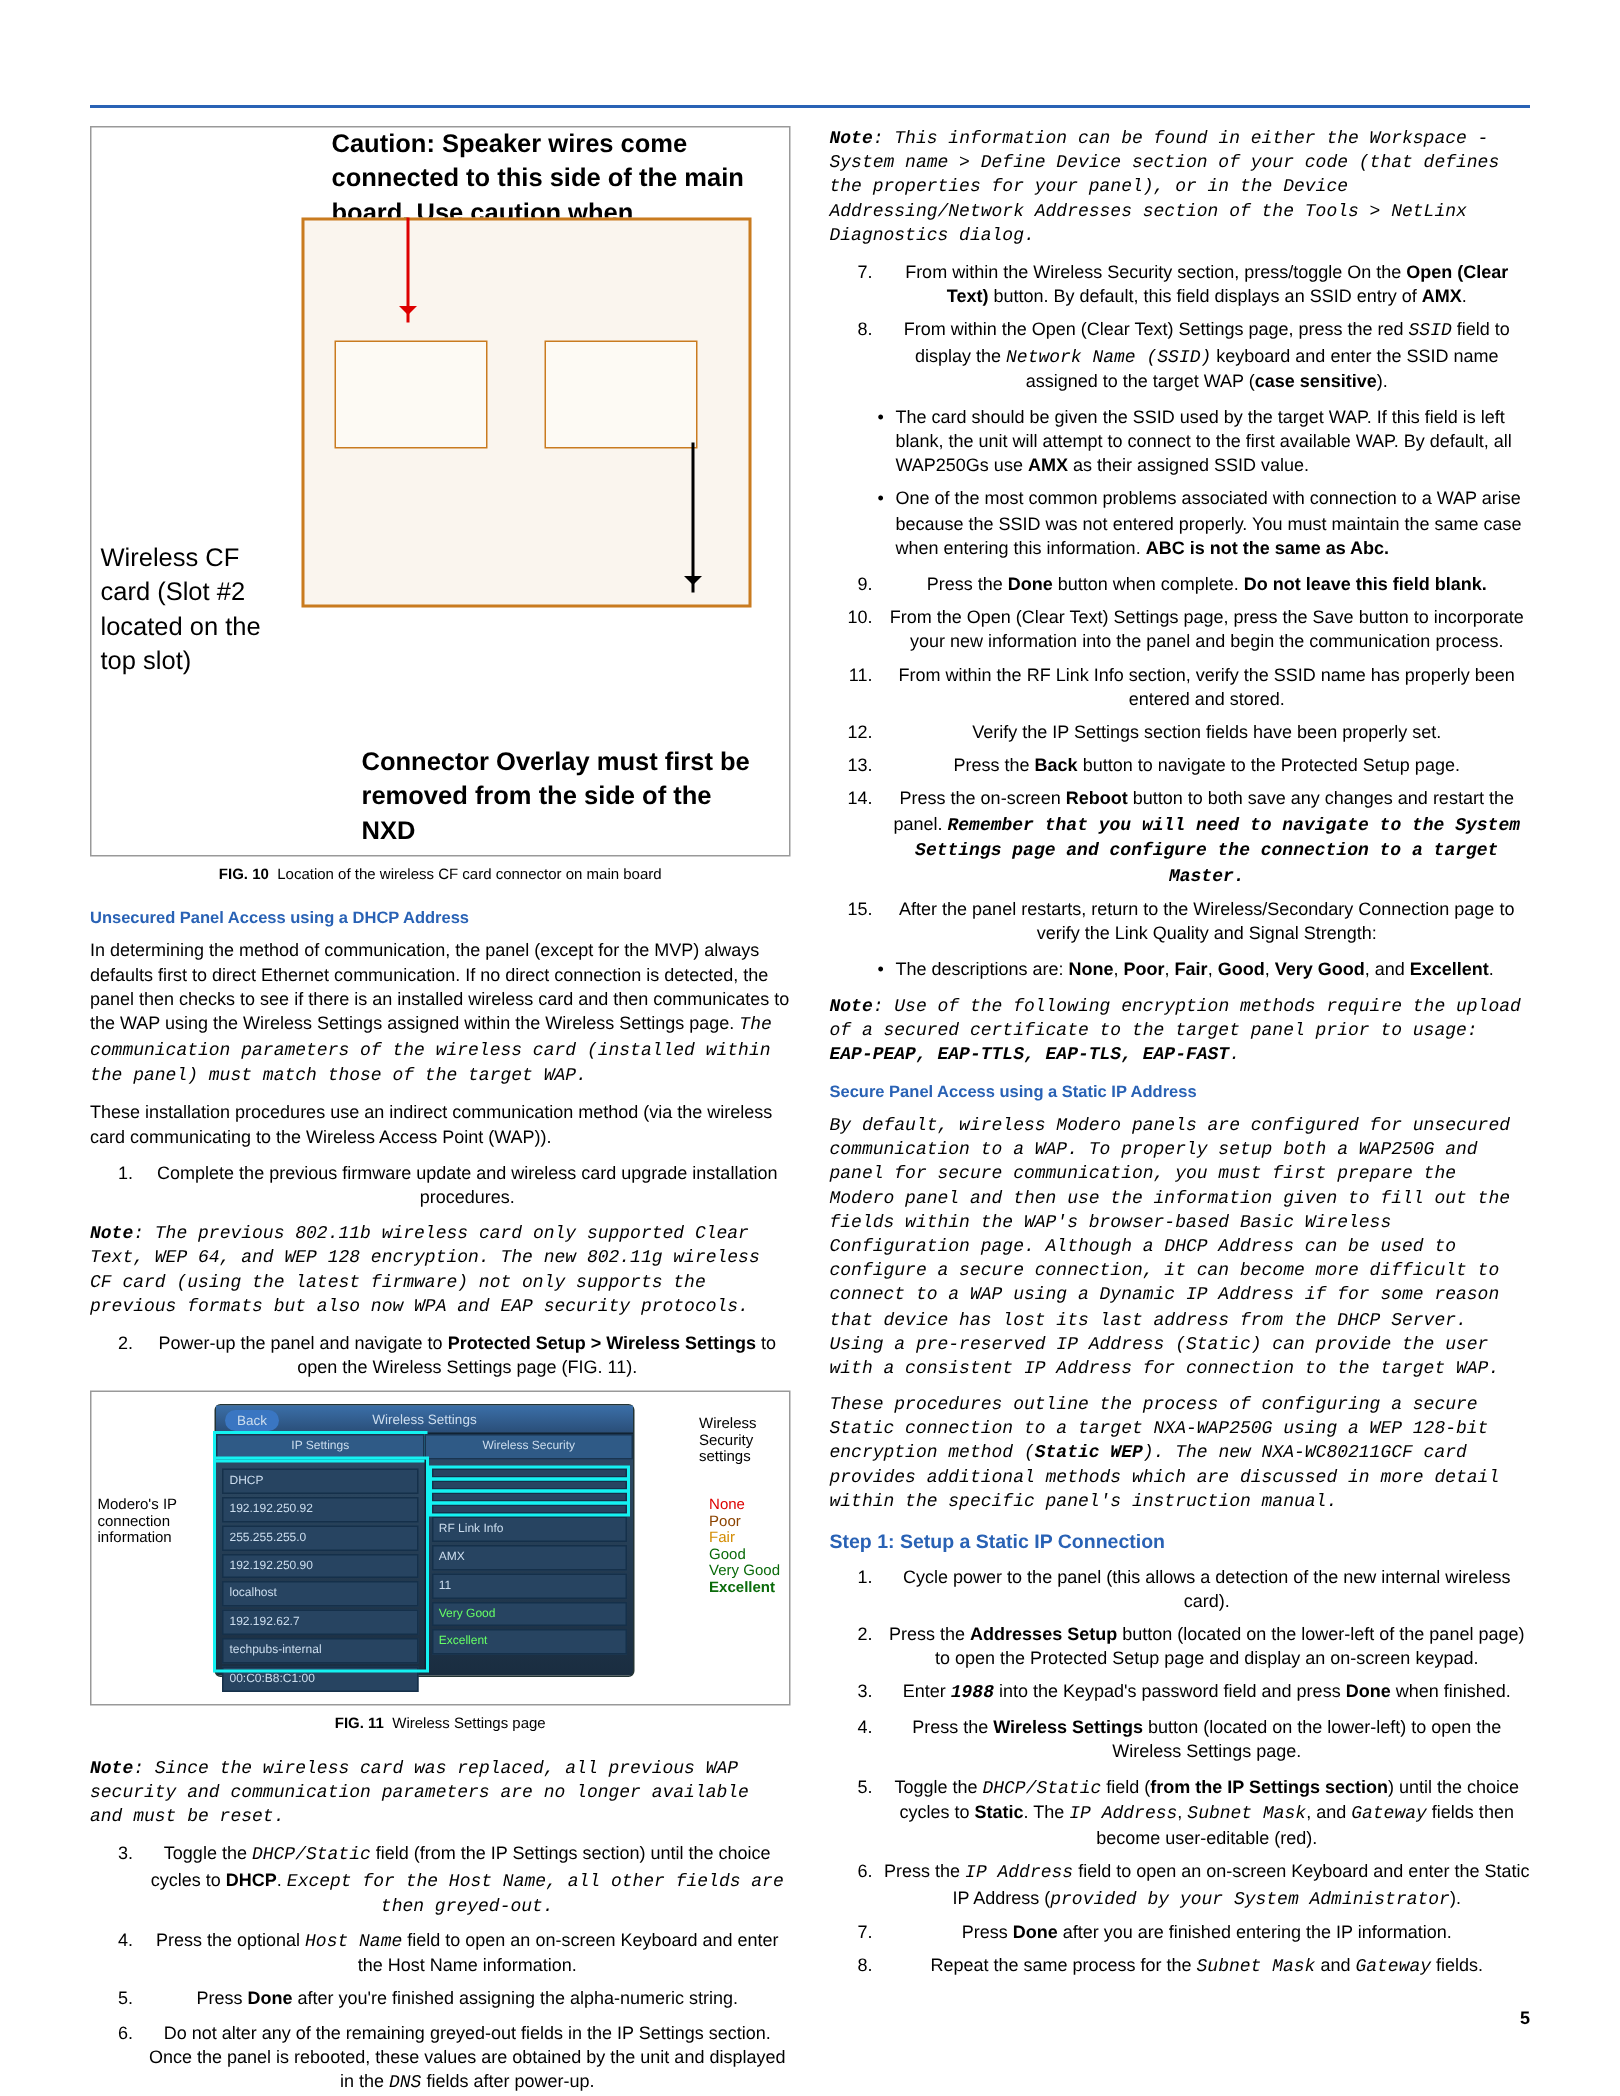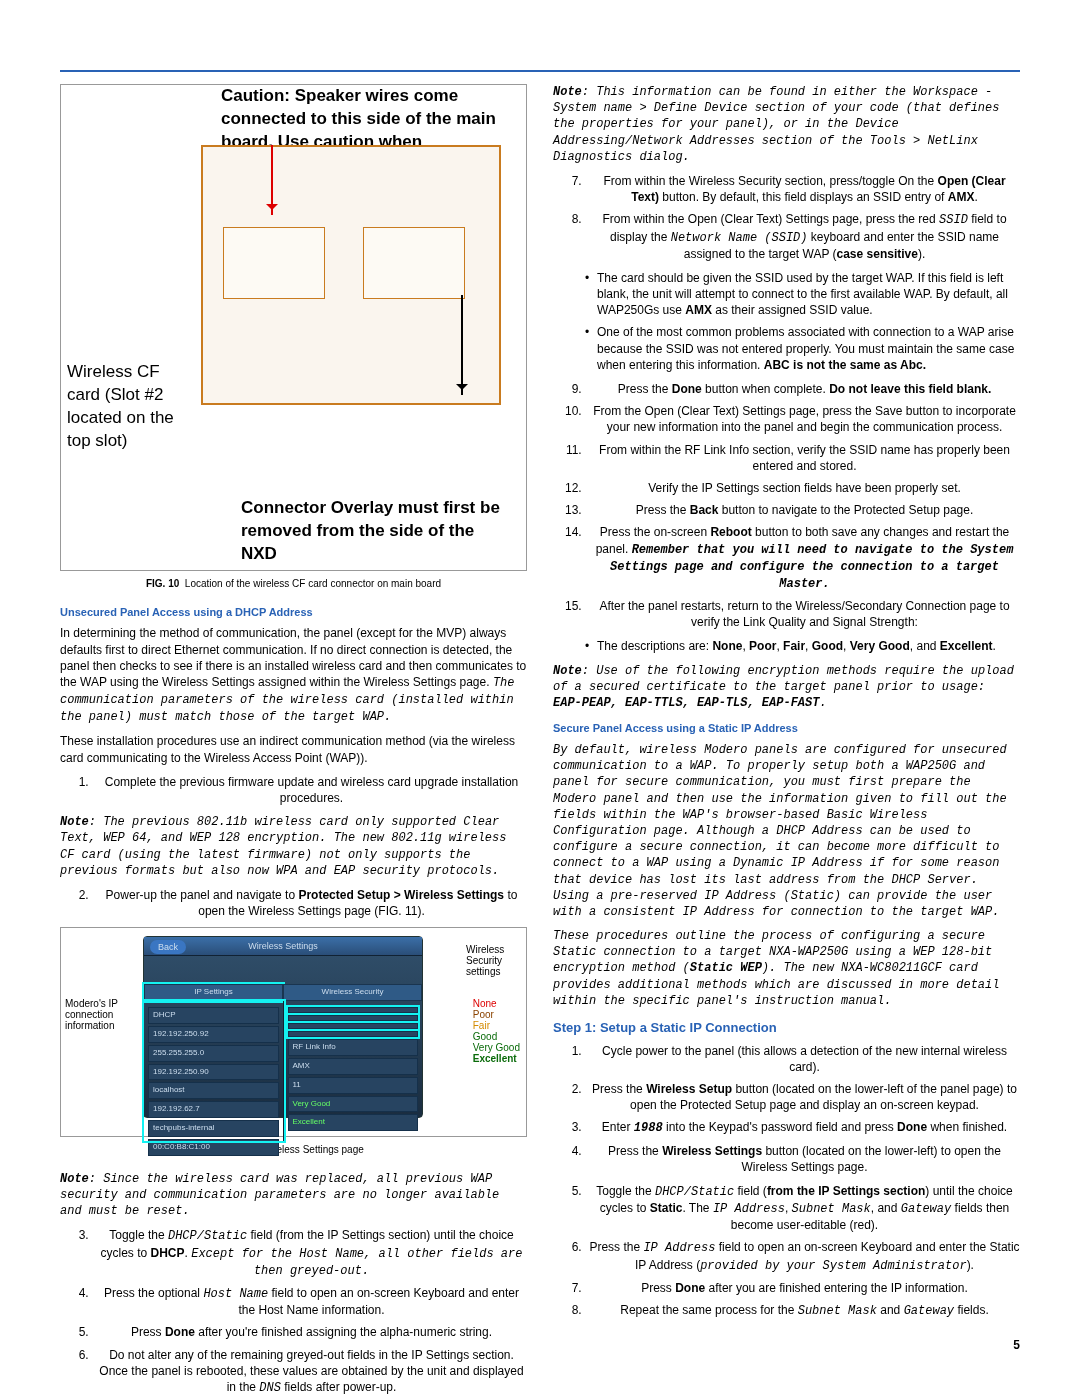--- a/index.html
+++ b/index.html
@@ -137,21 +137,20 @@
     padding: 1px 8px;
   }
   .ps-tabs { display: flex; }
   .ps-tab {
     flex: 1;
     text-align: center;
     background: #2f5a86;
     padding: 2px 0;
     border: 1px solid #1a3550;
     font-size: 8px;
-    margin-top: 28px;
   }
   .ps-body { display: flex; height: 140px; }
   .ps-left, .ps-right { flex: 1; padding: 4px; }
   .ps-left { border-right: 1px solid #123; }
   .ps-row {
     background: #274461;
     border: 1px solid #15304a;
     margin: 2px 0;
     padding: 2px 4px;
     font-size: 8px;
@@ -354,21 +353,21 @@
 
     <p class="it">
       <span>These procedures outline the process of configuring a secure Static connection to a target NXA-WAP250G using a WEP 128-bit encryption method (</span><span class="bold">Static WEP</span><span>). The new NXA-WC80211GCF card provides additional methods which are discussed in more detail within the specific panel's instruction manual.</span>
     </p>
 
     <h3 class="blue-sub">Step 1: Setup a Static IP Connection</h3>
 
     <ol>
       <li>Cycle power to the panel (this allows a detection of the new internal wireless card).</li>
       <li>
-        <span>Press the </span><span class="bold">Wireless Setup</span><span> button (located on the lower-left of the panel page) to open the Protected Setup page and display an on-screen keypad.</span>
+        <span>Press the </span><span class="bold">Addresses Setup</span><span> button (located on the lower-left of the panel page) to open the Protected Setup page and display an on-screen keypad.</span>
       </li>
       <li>
         <span>Enter </span><span class="bold it">1988</span><span> into the Keypad's password field and press </span><span class="bold">Done</span><span> when finished.</span>
       </li>
       <li>
         <span>Press the </span><span class="bold">Wireless Settings</span><span> button (located on the lower-left) to open the Wireless Settings page.</span>
       </li>
     </ol>
 
 

